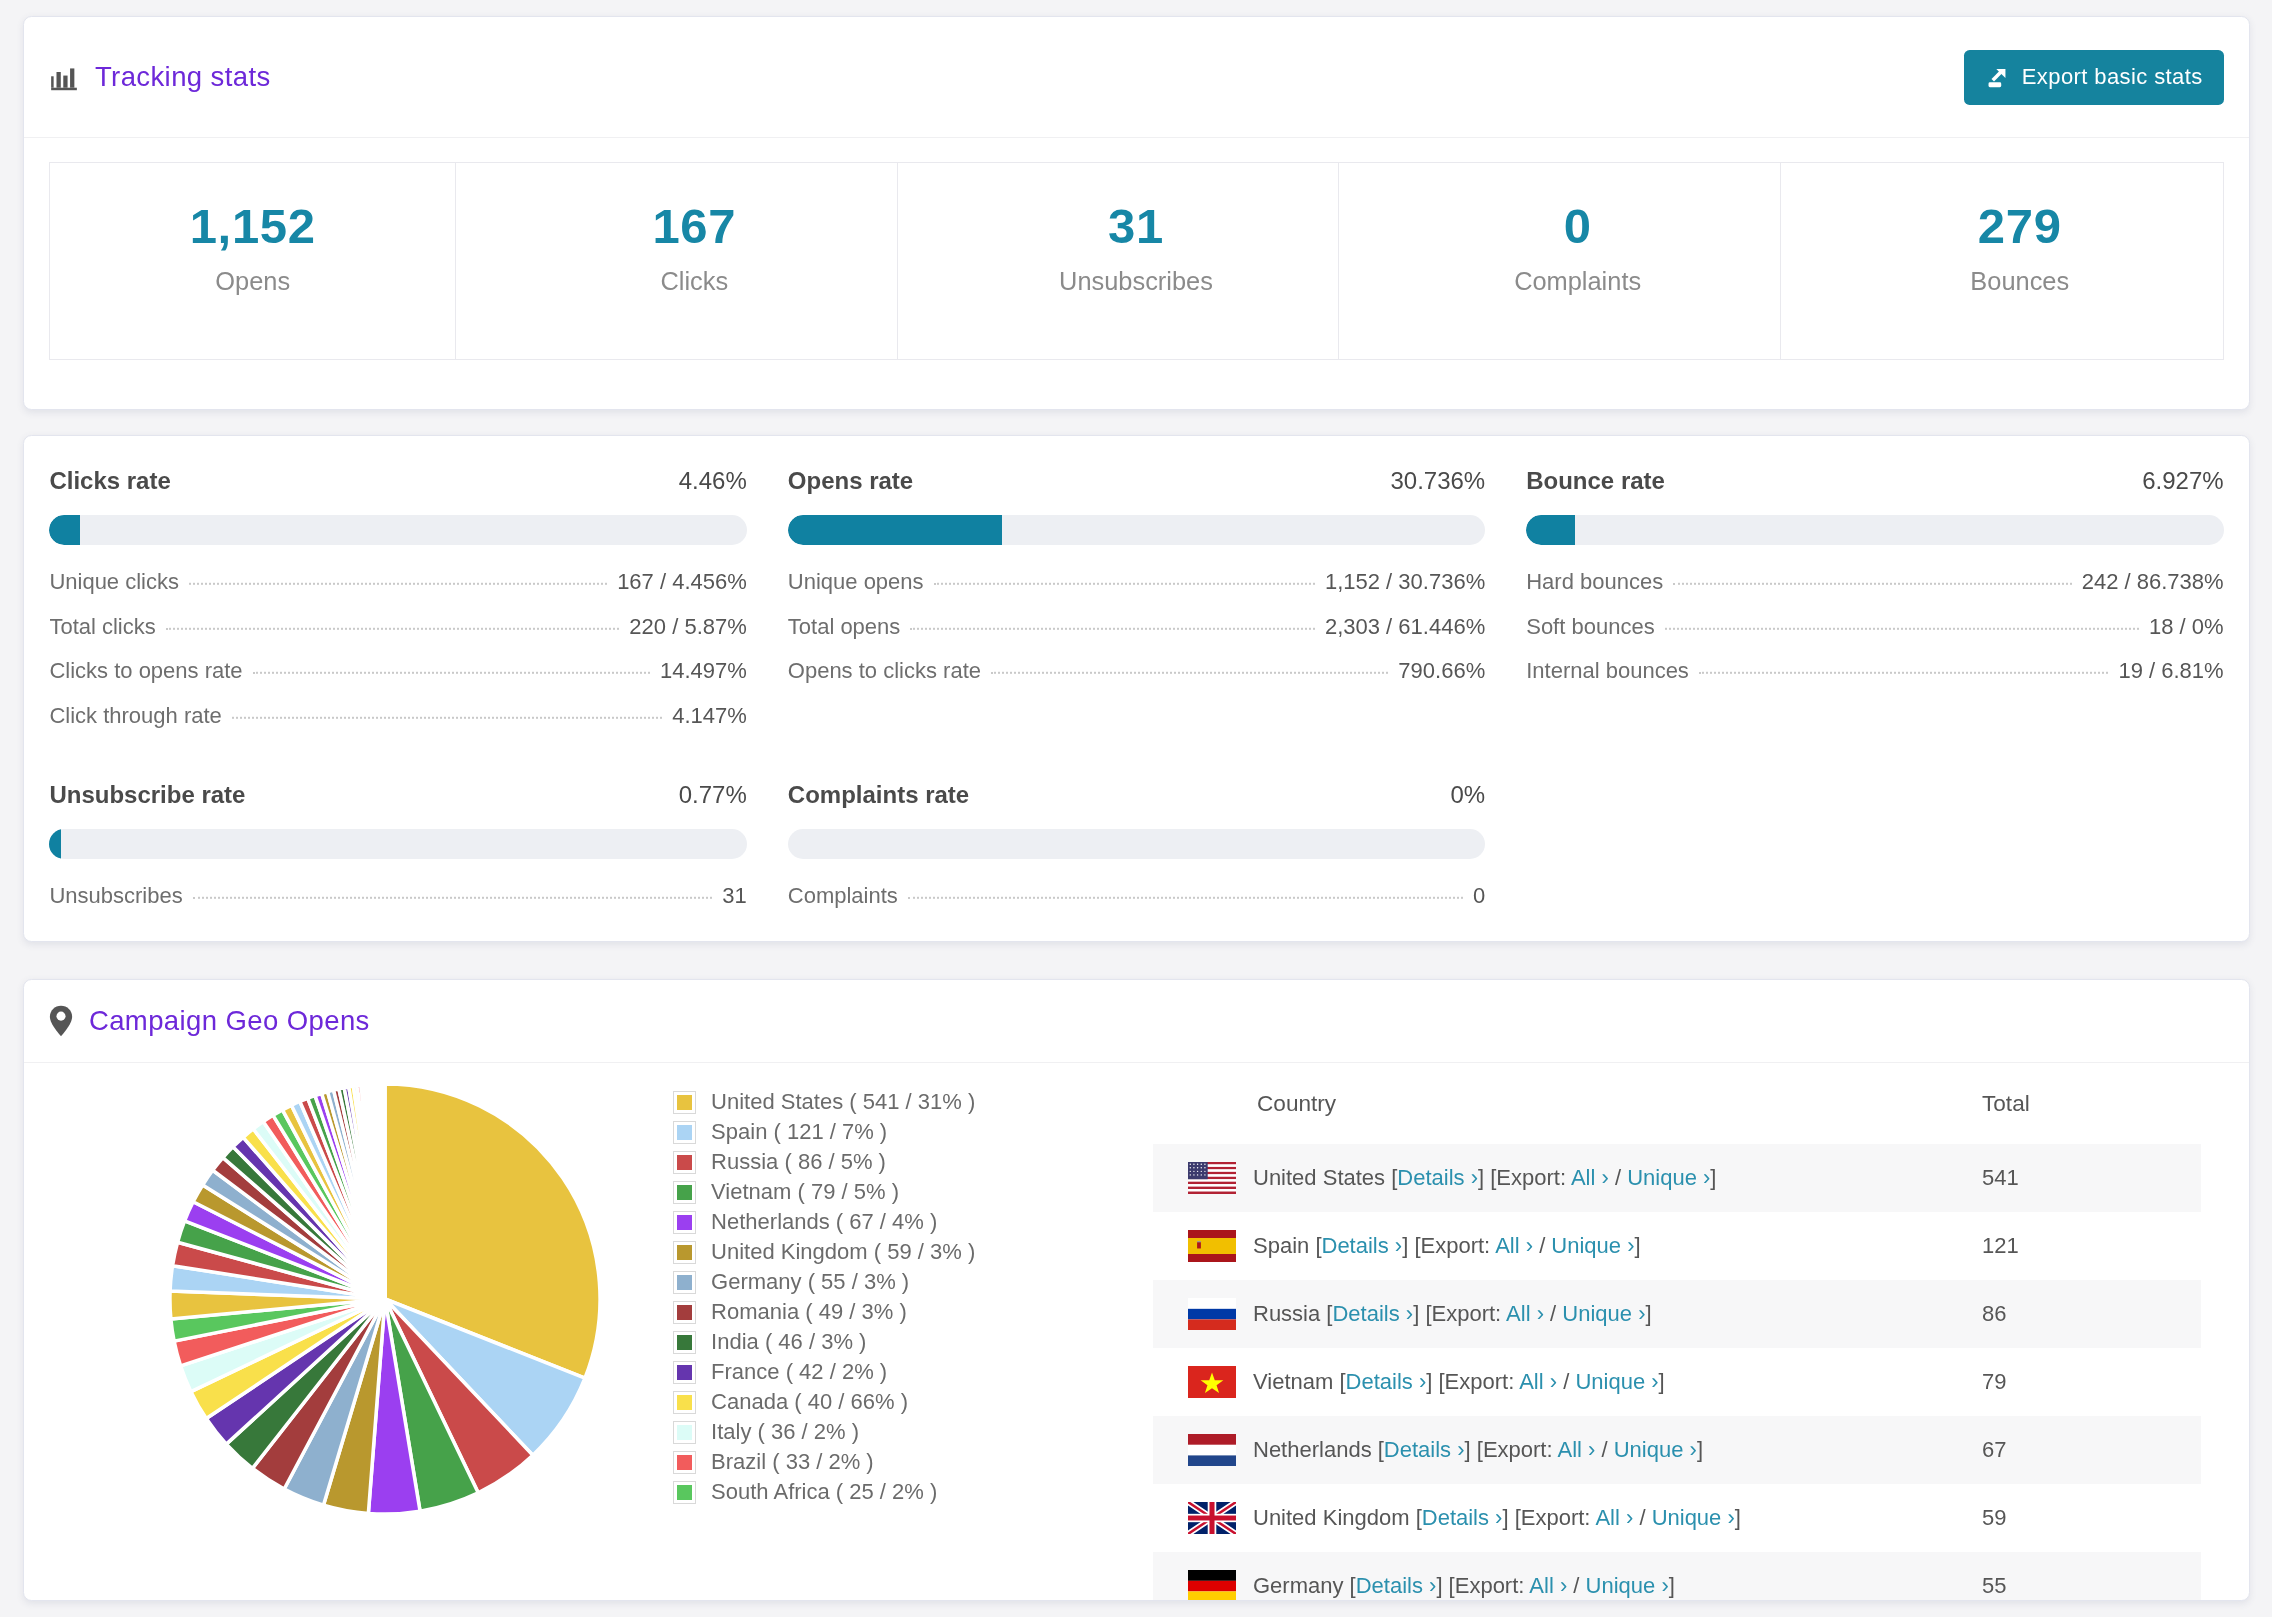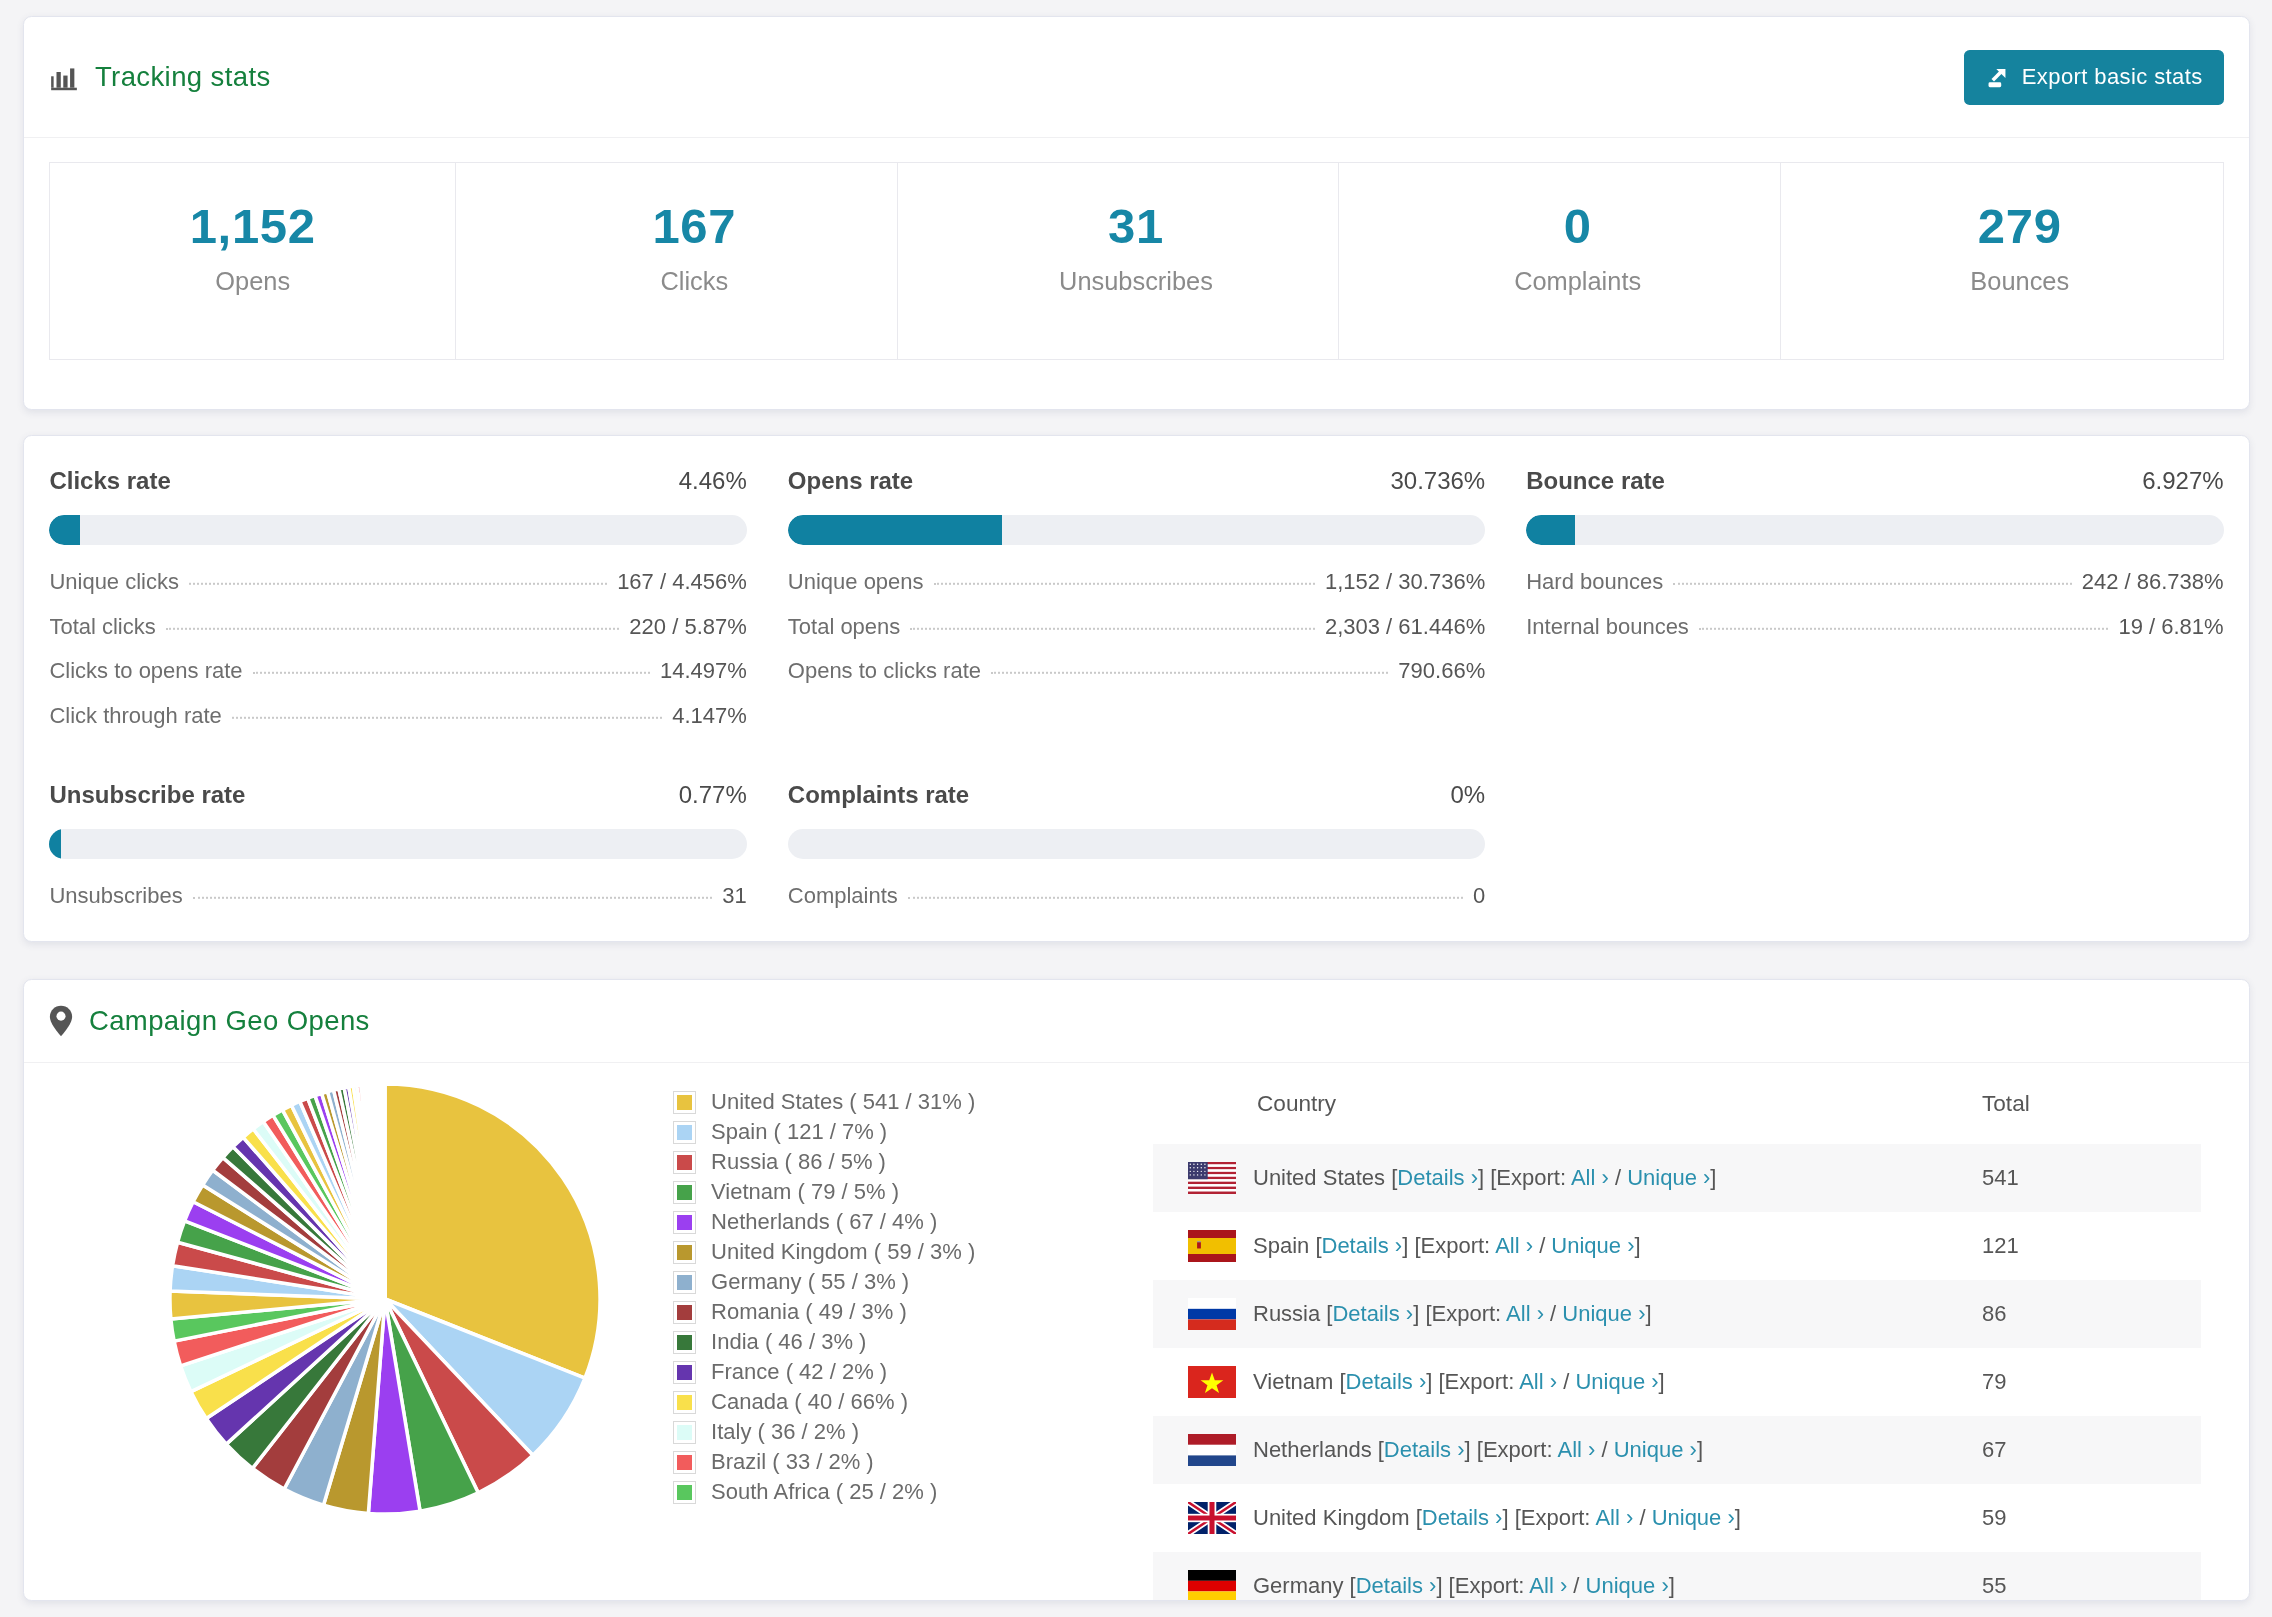--- a/index.html
+++ b/index.html
@@ -21,21 +21,21 @@
   }
   
   #card-tracking { margin-top:16px; height:394px; }
   .card-header {
     display:flex; align-items:center; justify-content:space-between;
     padding:0 25.4px; height:121px;
     border-bottom:1.4px solid #f0f0f2;
   }
   .card-title {
     display:flex; align-items:center; gap:15.5px;
-    font-size:27.5px; color:#15803d; letter-spacing:0.4px;
+    font-size:27.5px; color:#6d28d9; letter-spacing:0.4px;
   }
   .btn-export {
     display:flex; align-items:center; gap:11.3px;
     background:#15839e; color:#fff;
     font-size:22px; letter-spacing:0.4px;
     padding:0 21px; height:55px;
     border:none; border-radius:5.6px; cursor:pointer;
   }
   .stats-grid {
     margin:24px 25.4px;
@@ -220,20 +220,25 @@
                      <span class="rate-value">6.927%</span>
                    </div>
                    <div class="rate-bar">
                      <div class="rate-fill" style="width:max(6.927%, 11.3px);"></div>
                    </div>
                    <div class="rate-rows">
           <div class="rate-row">
                <span class="rate-row-label">Hard bounces</span>
                <span class="leader"></span>
                <span class="rate-row-value">242 / 86.738%</span>
+             </div>
+          <div class="rate-row">
+               <span class="rate-row-label">Soft bounces</span>
+               <span class="leader"></span>
+               <span class="rate-row-value">18 / 0%</span>
              </div>
           <div class="rate-row">
                <span class="rate-row-label">Internal bounces</span>
                <span class="leader"></span>
                <span class="rate-row-value">19 / 6.81%</span>
              </div>
         </div>
       </div>
       <div>
         <div class="rate-title-row">

